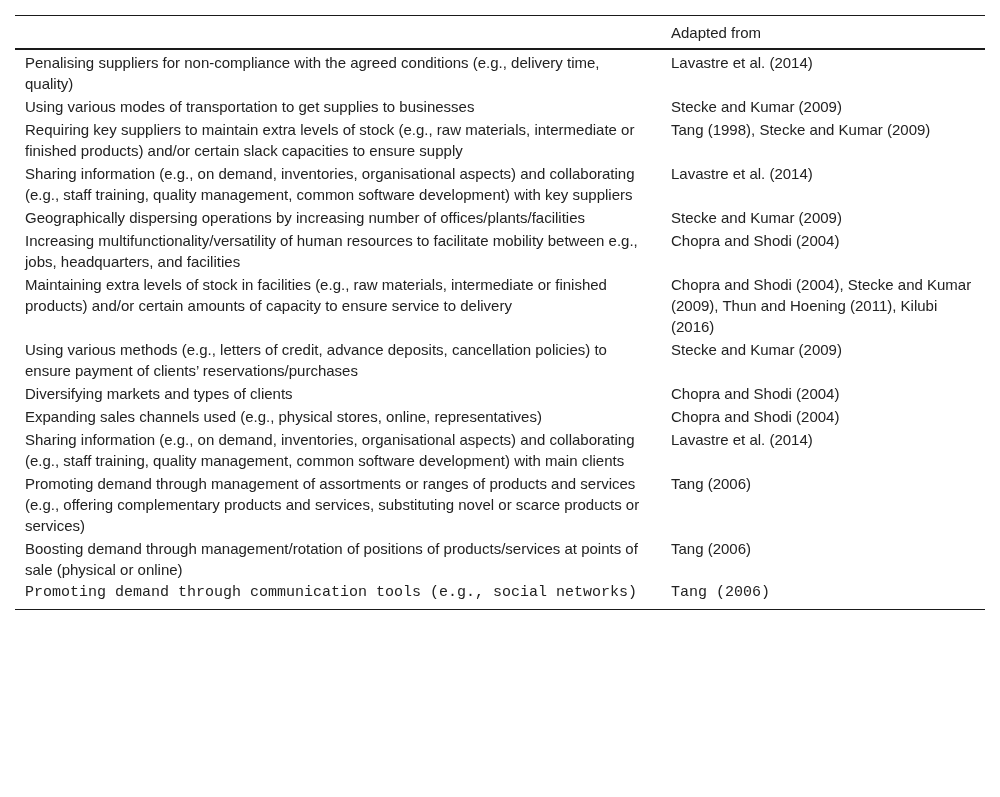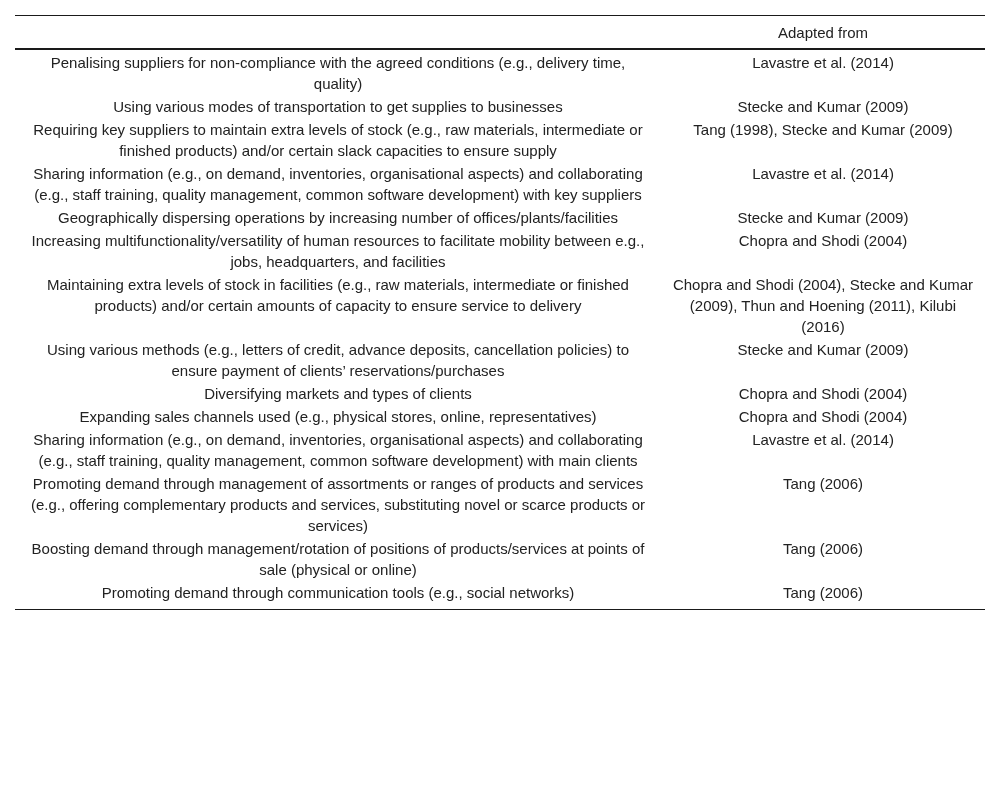--- a/index.html
+++ b/index.html
@@ -23,38 +23,39 @@
     }
     table {
       border-collapse: collapse;
       width: 970px;
       table-layout: fixed;
     }
     thead tr th {
       border-top: 1px solid #1a1a1a;
       border-bottom: 2px solid #1a1a1a;
       font-weight: normal;
-      text-align: center;
+      text-align: left;
       padding: 7px 10px 6px 10px;
       line-height: 19px;
       height: 18px;
       vertical-align: top;
     }
     tbody td {
       padding: 1px 10px 1px 10px;
       line-height: 21px;
       vertical-align: top;
-      text-align: center;
+      text-align: left;
     }
     tbody tr:first-child td {
       padding-top: 2px;
     }
     tbody tr:last-child td {
       border-bottom: 1px solid #1a1a1a;
       padding-bottom: 6px;
+      font-family: Liberation Mono, monospace;
     }
     col.c1 { width: 646px; }
     col.c2 { width: 324px; }
   </style>
 </head>
 <body>
 
 <div class="table-wrap">
   <table>
     <colgroup>

